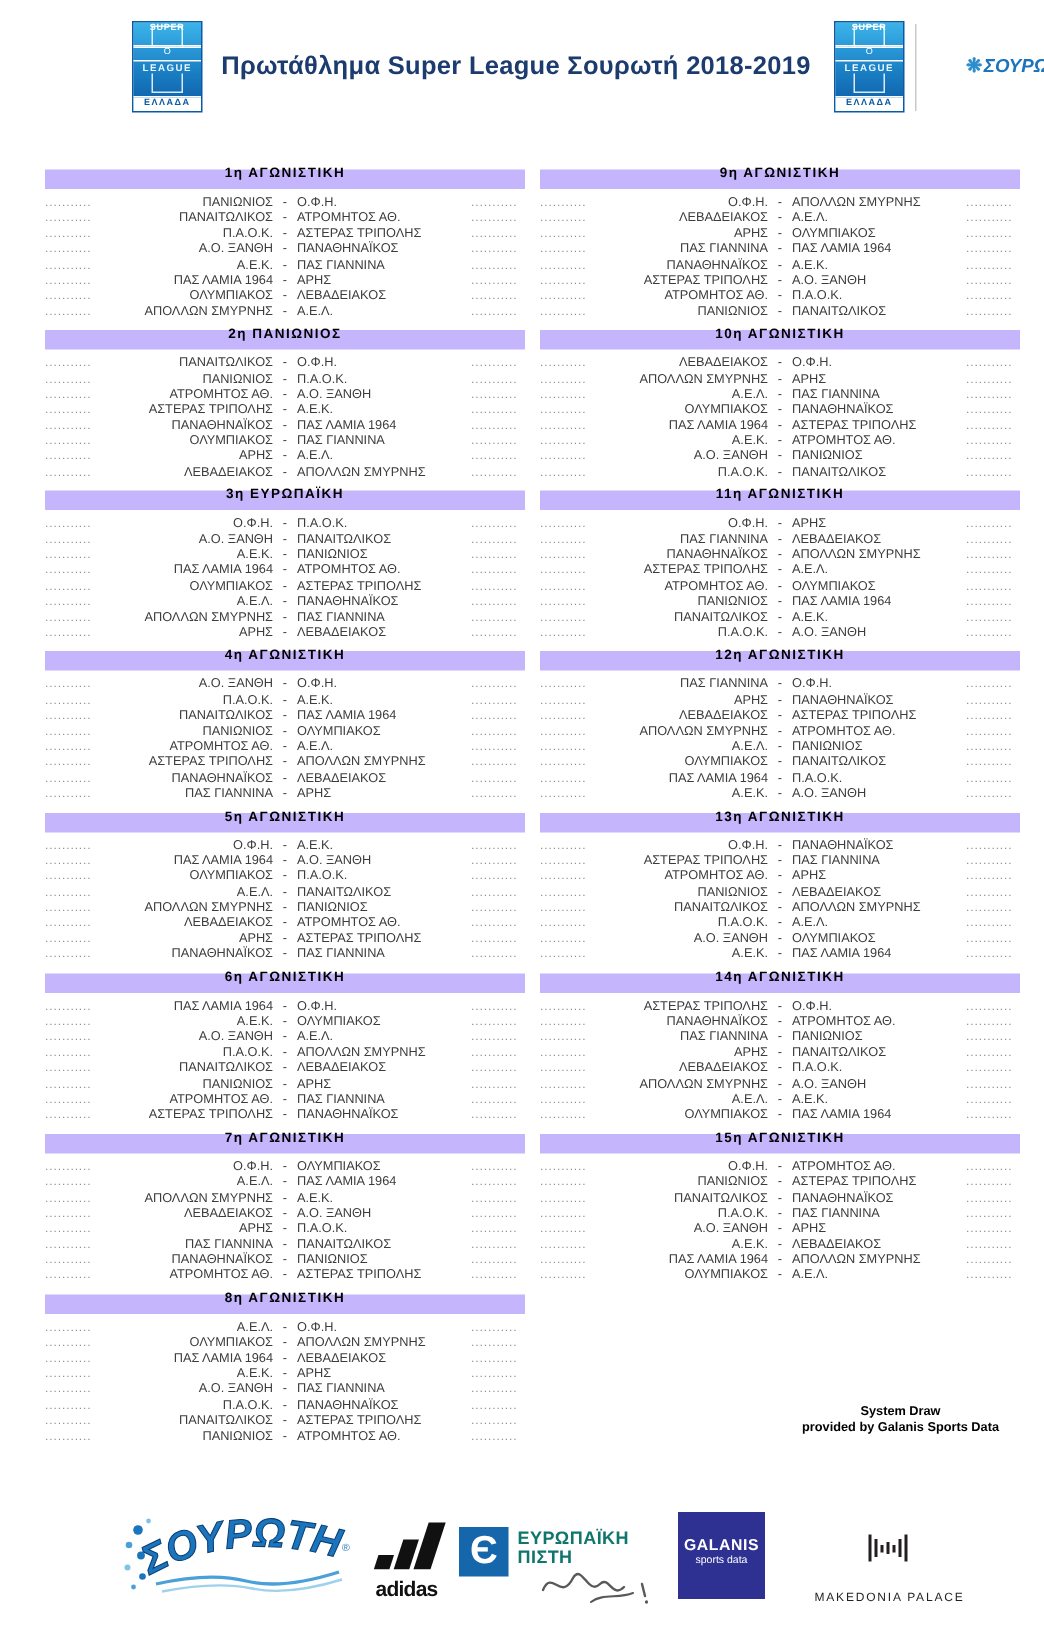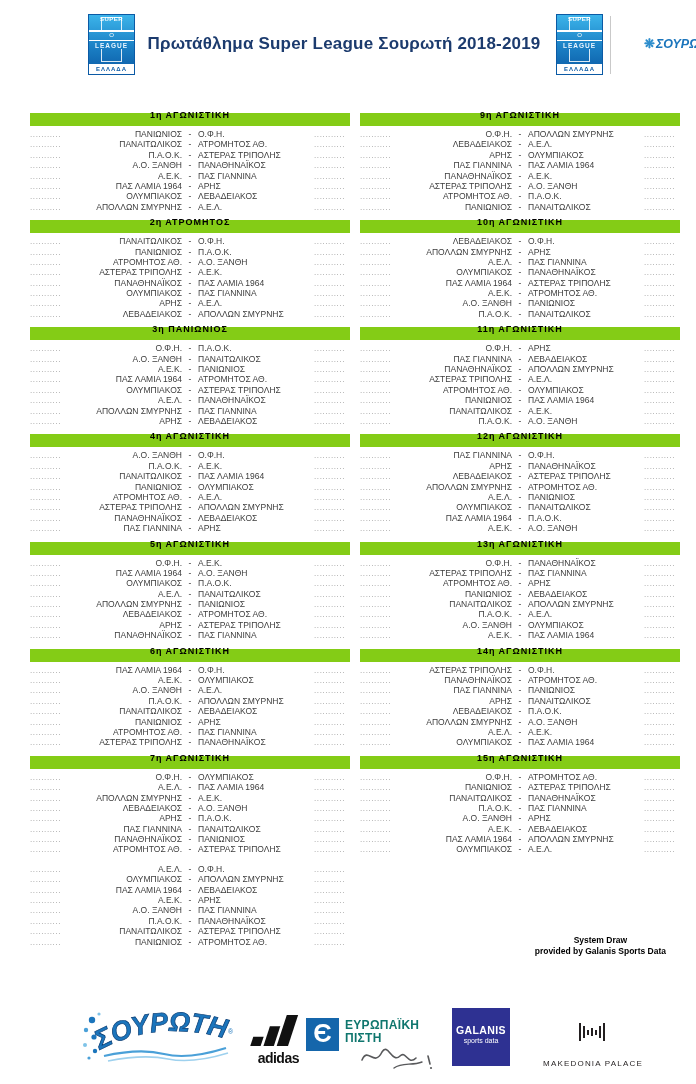--- a/index.html
+++ b/index.html
@@ -24,38 +24,38 @@
   .sl-logo.right{left:556px;top:2px;}
   .header-divider{position:absolute;left:610px;top:4px;width:1px;height:58px;background:#c9c9c9;}
   .sourobrand{position:absolute;left:616px;top:24px;width:78px;color:#1b75bc;font-weight:bold;font-style:italic;font-size:12.5px;white-space:nowrap;margin-left:28px;}
   .sourobrand .burst{font-style:normal;font-size:13px;margin-right:1px;color:#2e8ecd;}
 
   
   .col{position:absolute;top:113px;width:320px;}
   .col-left{left:30px;}
   .col-right{left:360px;}
   .block{margin-bottom:8px;}
-  .md-bar{height:13px;background:#84cc16;position:relative;margin-bottom:2px;}
+  .md-bar{height:13px;background:#c4b5fd;position:relative;margin-bottom:2px;}
   .md-title{position:absolute;top:-3px;left:0;right:0;text-align:center;
     font-size:9px;font-weight:bold;color:#000;letter-spacing:1px;white-space:nowrap;}
   .rows{padding-top:1px;}
   .row{display:flex;align-items:baseline;height:10.4px;line-height:10.4px;font-size:8.5px;color:#3c3c3c;}
   .dots{width:36px;color:#8f8f8f;font-size:8px;letter-spacing:0.6px;overflow:hidden;white-space:nowrap;}
   .dots.r{text-align:left;}
   .home{flex:1;text-align:right;white-space:nowrap;}
   .sep{width:16px;text-align:center;}
   .away{flex:1;text-align:left;white-space:nowrap;}
 
   
   .credit{position:absolute;right:30px;top:935px;text-align:center;font-size:8.5px;font-weight:bold;color:#000;line-height:11px;}
 
   
   .sponsors{position:absolute;left:0;top:1002px;width:696px;height:80px;}
   .sp{position:absolute;}
-  .sp-adidas{left:243px;top:12px;width:56px;text-align:right;}
+  .sp-adidas{left:243px;top:12px;width:56px;text-align:center;}
   .adidas-word{font-size:14px;font-weight:bold;color:#111;letter-spacing:-0.5px;line-height:12px;}
   .sp-ep{left:306px;top:16px;width:150px;}
   .ep-box{position:absolute;left:0;top:0;width:33px;height:33px;background:#1566ab;color:#fff;
     font-size:26px;font-weight:bold;text-align:center;line-height:31px;}
   .ep-text{position:absolute;left:39px;top:1px;color:#0f766e;font-weight:bold;font-size:12px;line-height:13px;letter-spacing:0.3px;}
   .ep-sig{position:absolute;left:52px;top:20px;}
   .sp-galanis{left:452px;top:6px;width:58px;height:58px;background:#2e3192;color:#fff;text-align:center;box-sizing:border-box;padding-top:17px;}
   .galanis-name{font-size:10.5px;font-weight:bold;letter-spacing:0.4px;line-height:11px;}
   .galanis-sub{font-size:7px;line-height:9px;}
   .sp-mp{left:541px;top:10px;width:104px;text-align:center;}
@@ -155,21 +155,21 @@
             <span class="home">ΑΠΟΛΛΩΝ ΣΜΥΡΝΗΣ</span>
             <span class="sep">-</span>
             <span class="away">Α.Ε.Λ.</span>
             <span class="dots r">...........</span>
           </div>
         </div>
   </section>
 
   <section class="block">
     <div class="md-bar">
-      <span class="md-title">2η ΑΤΡΟΜΗΤΟΣ</span>
+      <span class="md-title">2η ΠΑΝΙΩΝΙΟΣ</span>
     </div>
     <div class="rows">
           <div class="row">
             <span class="dots">...........</span>
             <span class="home">ΠΑΝΑΙΤΩΛΙΚΟΣ</span>
             <span class="sep">-</span>
             <span class="away">Ο.Φ.Η.</span>
             <span class="dots r">...........</span>
           </div>
           <div class="row">
@@ -219,21 +219,21 @@
             <span class="home">ΛΕΒΑΔΕΙΑΚΟΣ</span>
             <span class="sep">-</span>
             <span class="away">ΑΠΟΛΛΩΝ ΣΜΥΡΝΗΣ</span>
             <span class="dots r">...........</span>
           </div>
         </div>
   </section>
 
   <section class="block">
     <div class="md-bar">
-      <span class="md-title">3η ΠΑΝΙΩΝΙΟΣ</span>
+      <span class="md-title">3η ΕΥΡΩΠΑΪΚΗ</span>
     </div>
     <div class="rows">
           <div class="row">
             <span class="dots">...........</span>
             <span class="home">Ο.Φ.Η.</span>
             <span class="sep">-</span>
             <span class="away">Π.Α.Ο.Κ.</span>
             <span class="dots r">...........</span>
           </div>
           <div class="row">
@@ -538,20 +538,23 @@
             <span class="dots">...........</span>
             <span class="home">ΑΤΡΟΜΗΤΟΣ ΑΘ.</span>
             <span class="sep">-</span>
             <span class="away">ΑΣΤΕΡΑΣ ΤΡΙΠΟΛΗΣ</span>
             <span class="dots r">...........</span>
           </div>
         </div>
   </section>
 
   <section class="block">
+    <div class="md-bar">
+      <span class="md-title">8η ΑΓΩΝΙΣΤΙΚΗ</span>
+    </div>
     <div class="rows">
           <div class="row">
             <span class="dots">...........</span>
             <span class="home">Α.Ε.Λ.</span>
             <span class="sep">-</span>
             <span class="away">Ο.Φ.Η.</span>
             <span class="dots r">...........</span>
           </div>
           <div class="row">
             <span class="dots">...........</span>

